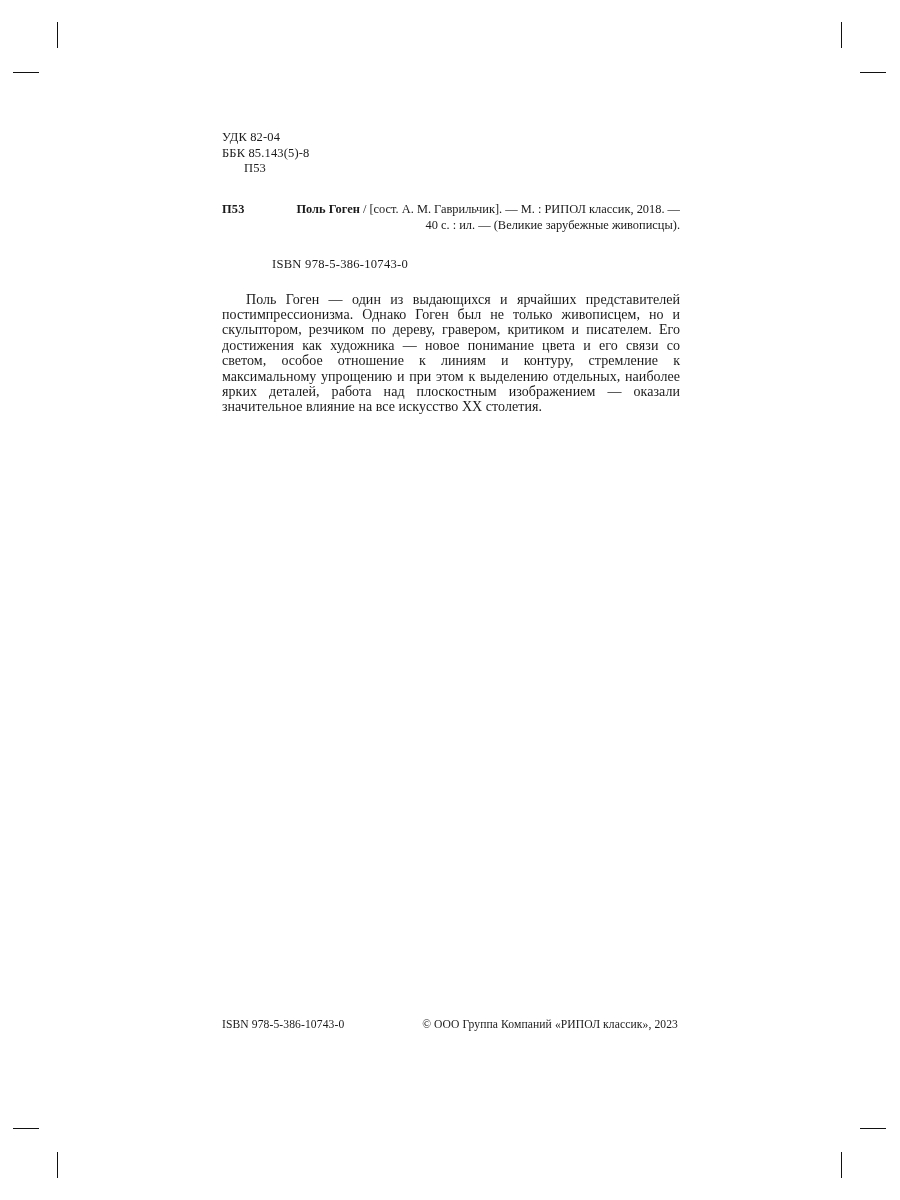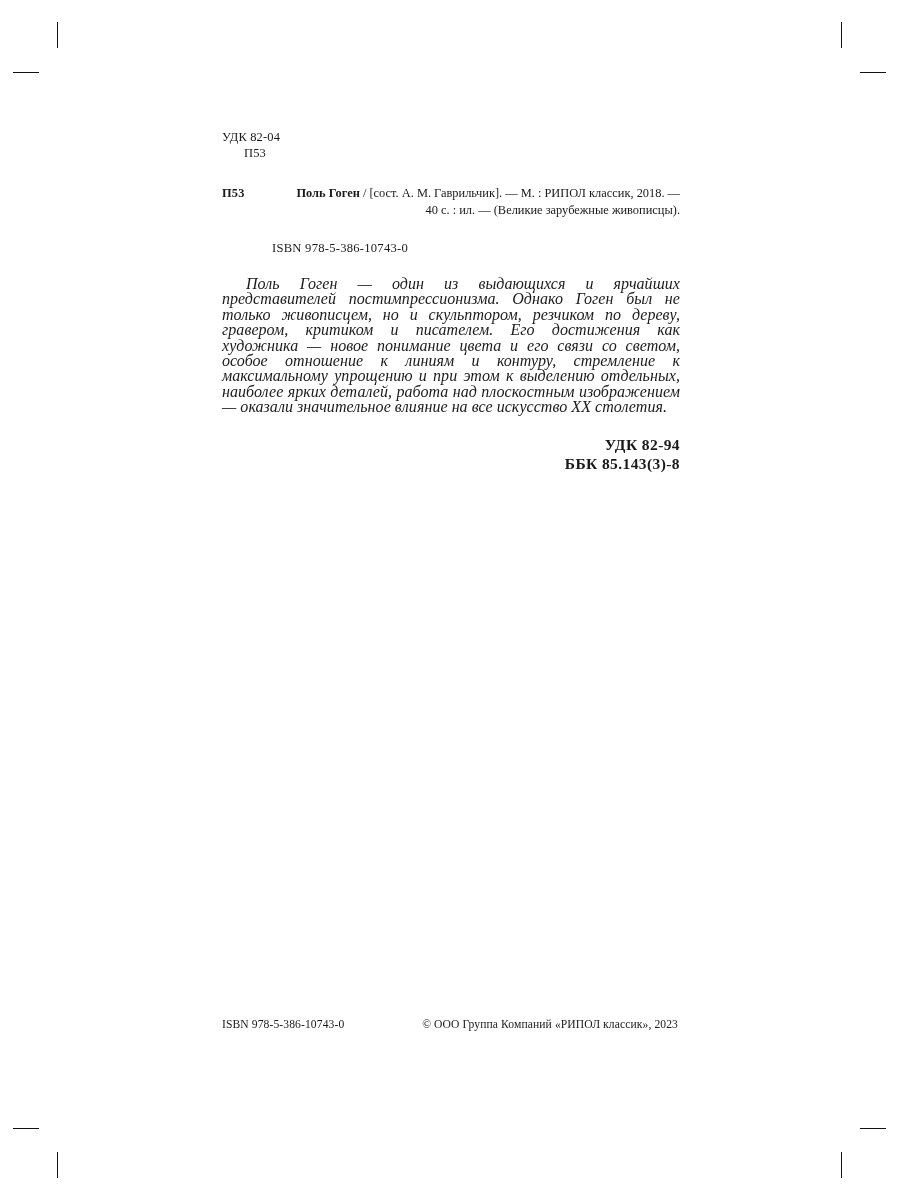--- a/index.html
+++ b/index.html
@@ -84,26 +84,25 @@
 
   .isbn-main {
     margin-top: 23px;
     margin-left: 50px;
     font-size: 12.6px;
     letter-spacing: 0.25px;
   }
 
   .annotation {
     margin-top: 20px;
-    font-size: 16px;
+    font-size: 14px;
     line-height: 15.4px;
     text-align: justify;
     text-indent: 24px;
     letter-spacing: 0.05px;
-    font-style: italic;
   }
 
   .classif-bottom {
     margin-top: 20px;
     text-align: right;
     font-weight: bold;
     font-size: 15.5px;
     line-height: 19px;
     letter-spacing: 0.4px;
   }
@@ -132,37 +131,34 @@
   <div class="crop h cm-tr-h"></div>
   <div class="crop v cm-bl-v"></div>
   <div class="crop h cm-bl-h"></div>
   <div class="crop v cm-br-v"></div>
   <div class="crop h cm-br-h"></div>
 
   <div class="content">
 
     <div class="classif">
       <div>УДК 82-04</div>
+      <div>ББК 85.143(5)-8</div>
       <div><span class="indent"></span><span>П53</span></div>
     </div>
 
 
     <div class="biblio">
       <div class="biblio-code">П53</div>
       <div class="biblio-text"><b>Поль Гоген</b><span> / [сост. А. М. Гаврильчик]. — М. : РИПОЛ классик, 2018. — 40 с. : ил. — (Великие зарубежные живописцы).</span></div>
     </div>
 
     <div class="isbn-main">ISBN 978-5-386-10743-0</div>
 
     <div class="annotation">Поль Гоген — один из выдающихся и ярчайших представителей постимпрессионизма. Однако Гоген был не только живописцем, но и скульптором, резчиком по дереву, гравером, критиком и писателем. Его достижения как художника — новое понимание цвета и его связи со светом, особое отношение к линиям и контуру, стремление к максимальному упрощению и при этом к выделению отдельных, наиболее ярких деталей, работа над плоскостным изображением — оказали значительное влияние на все искусство XX столетия.</div>
 
-    <div class="classif-bottom">
-      <div>УДК 82-94</div>
-      <div>ББК 85.143(3)-8</div>
-    </div>
 
   </div>
 
   <div class="footer">
     <div class="isbn">ISBN 978-5-386-10743-0</div>
     <div class="copyright">© ООО Группа Компаний «РИПОЛ классик», 2023</div>
   </div>
 
 </div>
 

